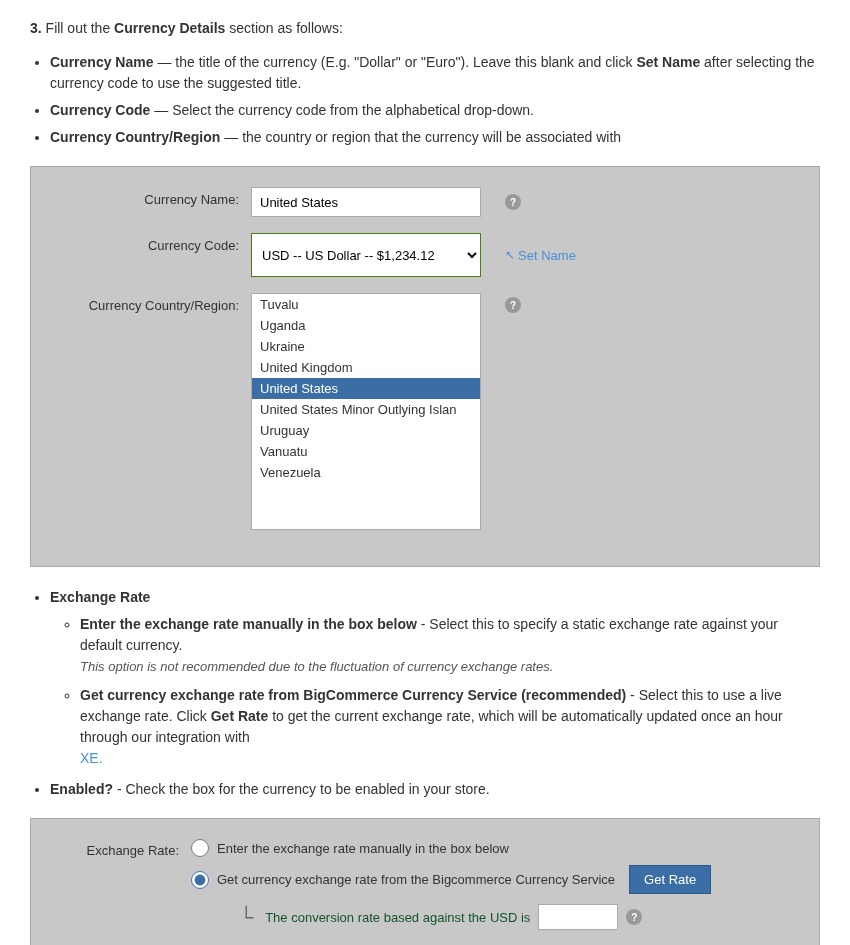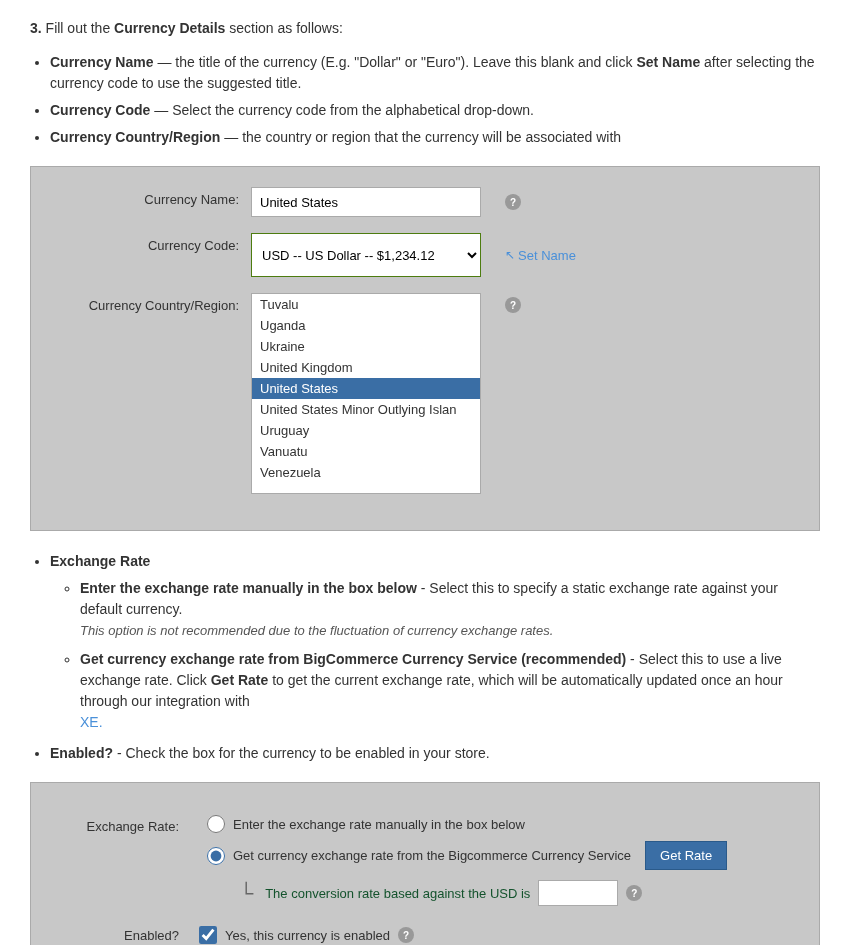--- a/index.html
+++ b/index.html
@@ -97,21 +97,21 @@
       width: 230px;
     }
     .dropdown-list-wrap {
       border: 1px solid #aaa;
       background: #fff;
       width: 230px;
     }
     .dropdown-list {
       list-style: none;
       overflow-y: scroll;
-      height: 199px;
+      height: 235px;
       width: 100%;
     }
     .dropdown-list li {
       padding: 3px 8px;
       font-size: 13px;
       cursor: pointer;
       white-space: nowrap;
       overflow: hidden;
       text-overflow: ellipsis;
     }
@@ -324,21 +324,21 @@
     </li>
     <li>
       <strong>Enabled?</strong>
       <span> - Check the box for the currency to be enabled in your store.</span>
     </li>
   </ul>
 </div>
 
 <div class="exchange-panel">
 
-  <div style="display:flex; gap: 16px; margin-top: 12px;">
+  <div style="display:flex; gap: 0;">
     <div class="exchange-label">Exchange Rate:</div>
     <div class="radio-options">
       <div class="radio-row">
         <input type="radio" class="radio-input" name="exchange_rate_type" style="">
         <label class="radio-label">Enter the exchange rate manually in the box below</label>
       </div>
       <div class="radio-row">
         <input type="radio" class="radio-input" name="exchange_rate_type" checked="" style="">
         <label class="radio-label">Get currency exchange rate from the Bigcommerce Currency Service</label>
         <button class="get-rate-btn">Get Rate</button>

